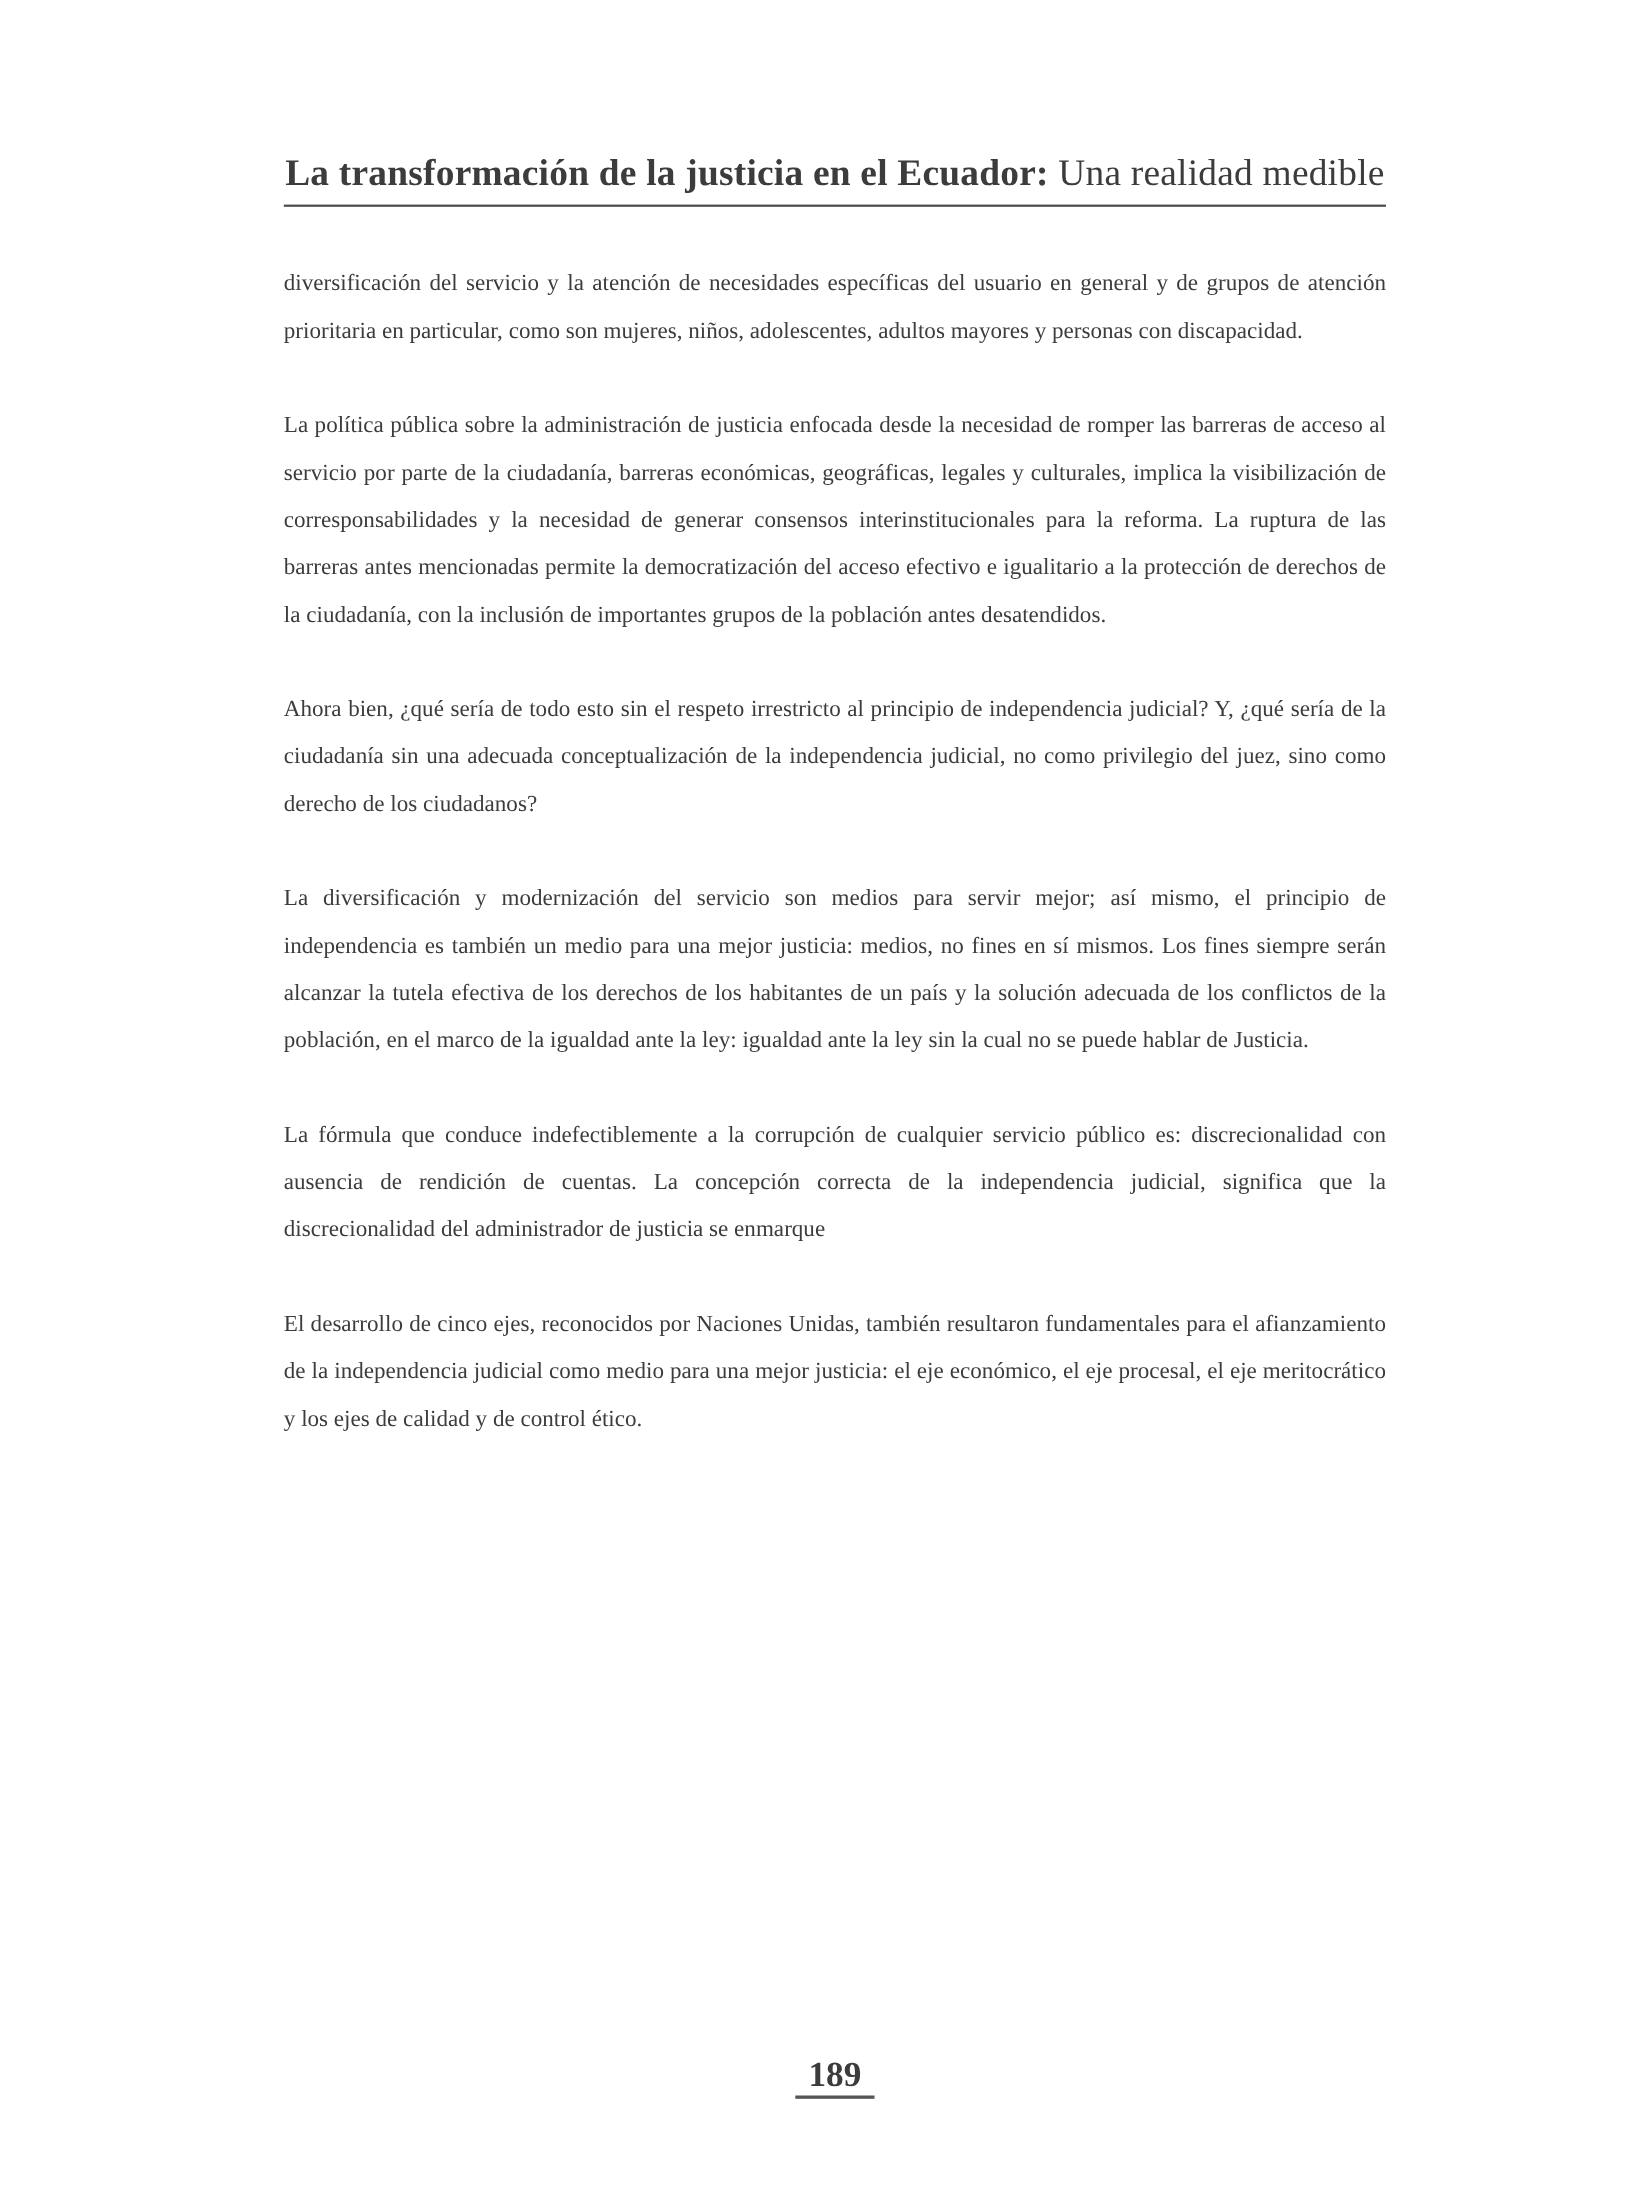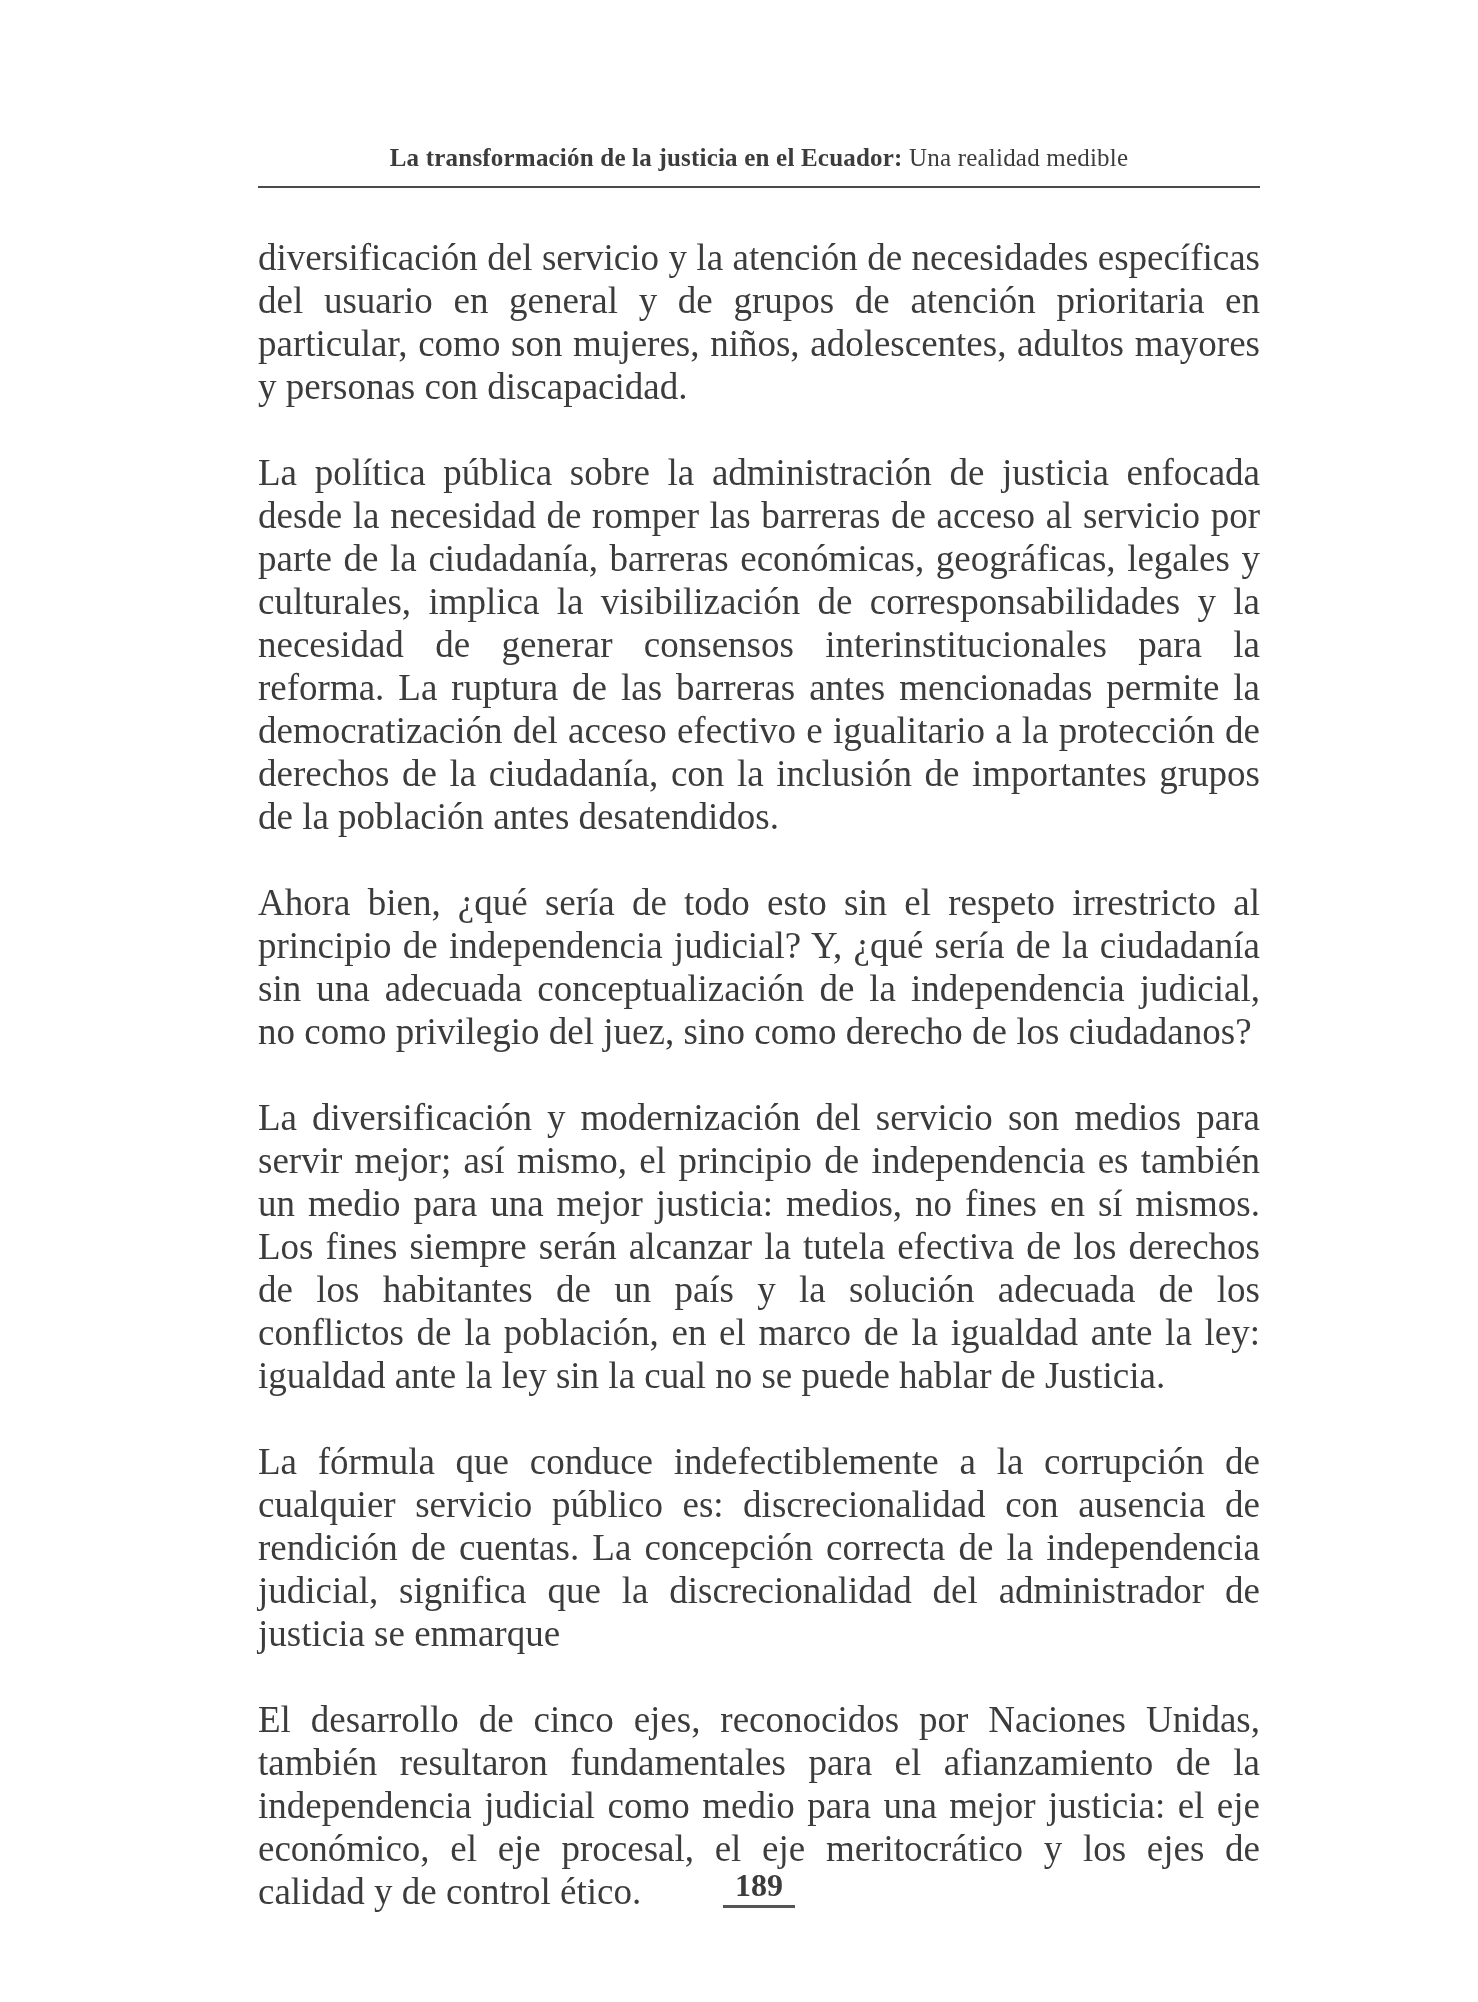--- a/index.html
+++ b/index.html
@@ -15,31 +15,31 @@
   }
   .content {
     position: absolute;
     left: 258px;
     width: 1002px;
     top: 0;
   }
   .running-header {
     margin-top: 143px;
     text-align: center;
-    font-size: 25px;
+    font-size: 34px;
     line-height: 30px;
     padding-bottom: 13px;
     border-bottom: 2px solid #4a4a4a;
     letter-spacing: 0.2px;
   }
   .hdr-bold { font-weight: bold; }
   .hdr-reg { font-weight: normal; }
   .body-text {
     margin-top: 48px;
-    font-size: 37px;
+    font-size: 21px;
     line-height: 43px;
     text-align: justify;
   }
   .body-text p {
     margin: 0 0 43px 0;
   }
   .body-text p:last-child { margin-bottom: 0; }
   .page-footer {
     position: absolute;
     top: 1836px;

